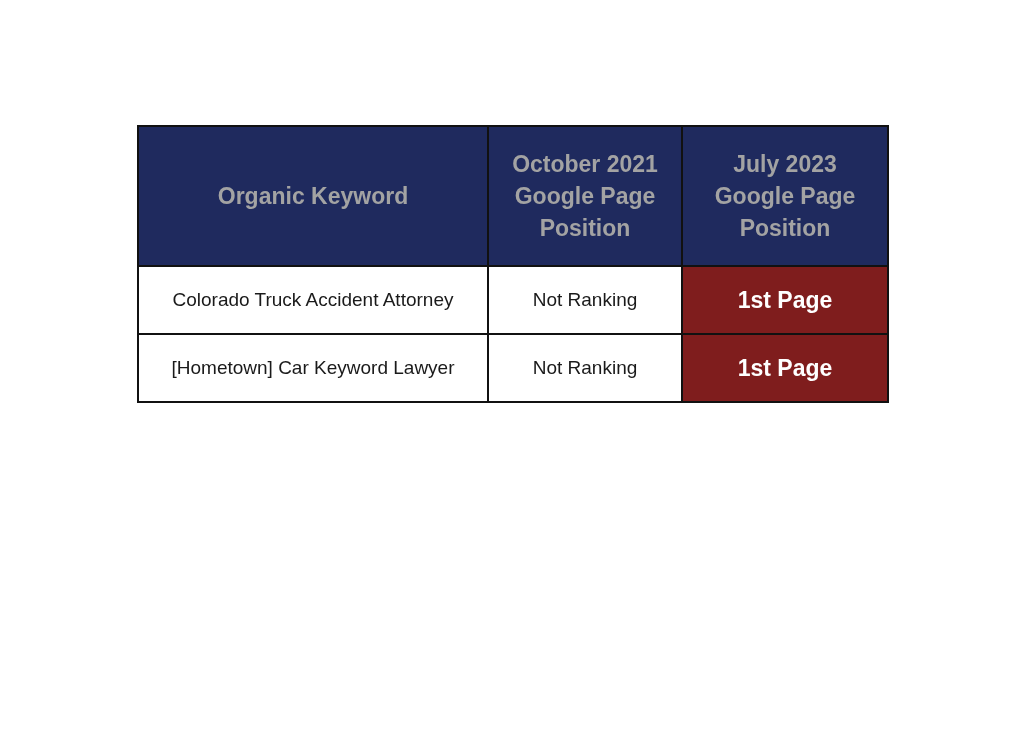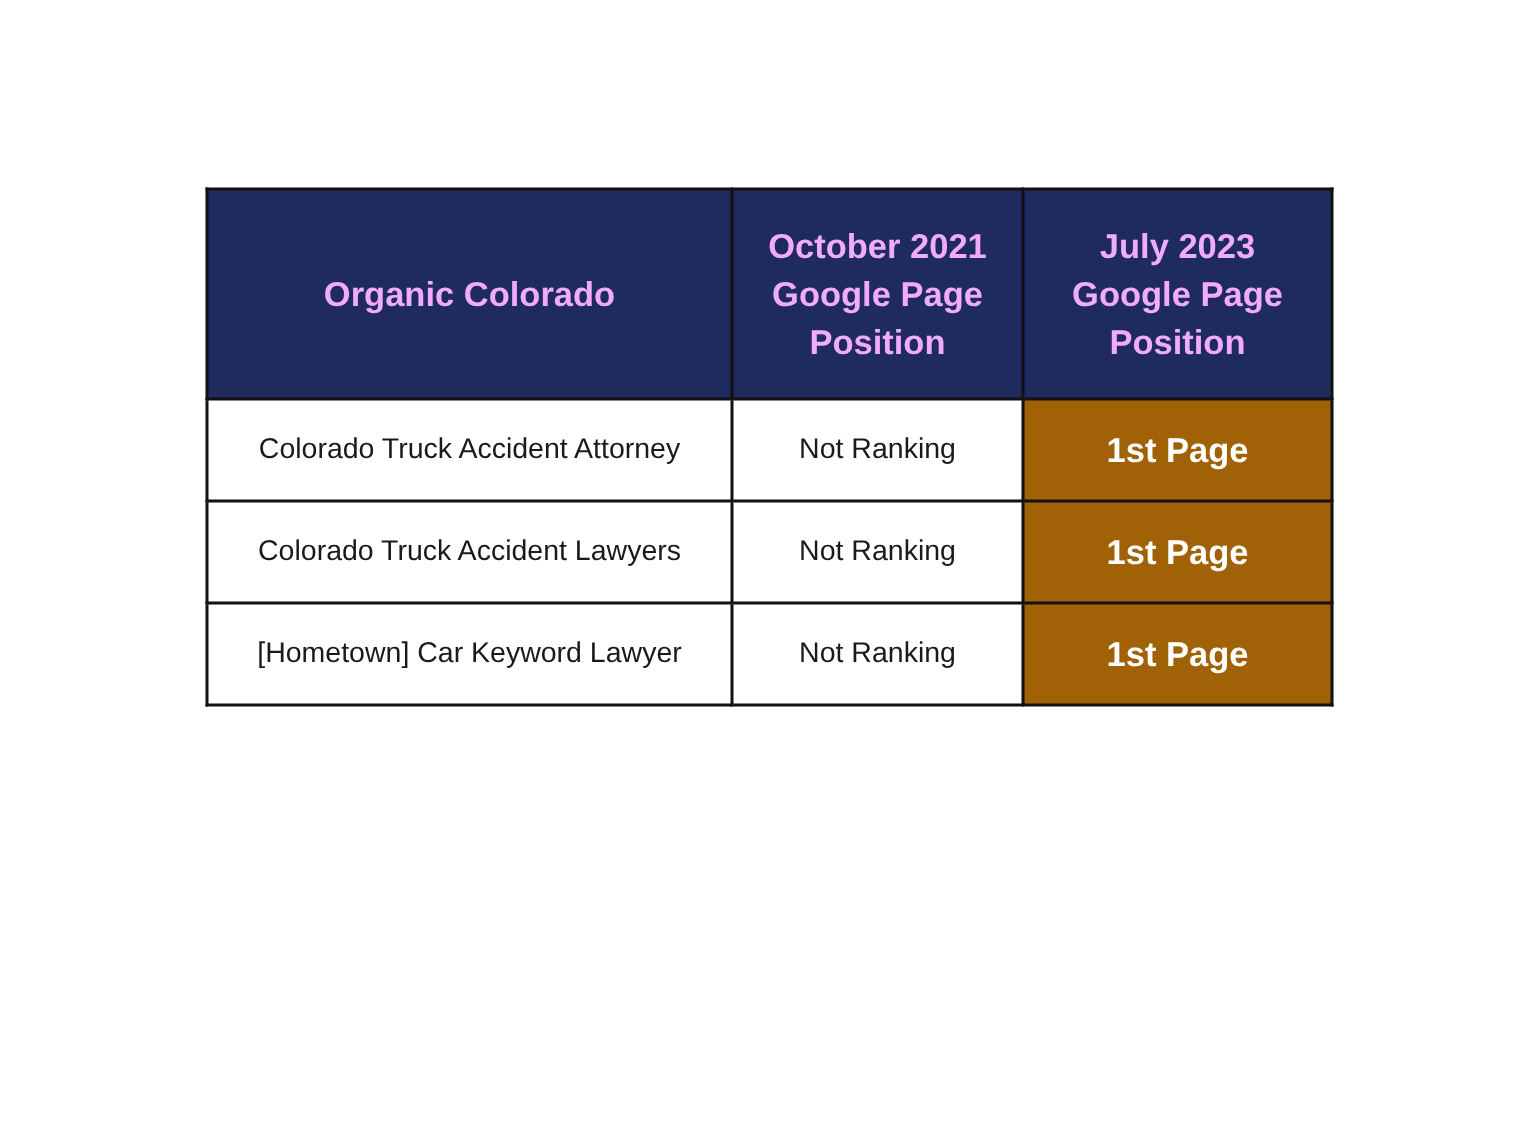--- a/index.html
+++ b/index.html
@@ -1,48 +1,43 @@
 <!DOCTYPE html>
 <html><head>
 <meta charset="utf-8">
 <style>
   html, body { margin:0; padding:0; background:#ffffff; }
   body { width:1024px; height:750px; position:relative; overflow:hidden; font-family:"Liberation Sans", "DejaVu Sans", sans-serif; }
   table.kw { position:absolute; left:137px; top:125px; width:750px; border-collapse:collapse; table-layout:fixed; }
   table.kw th, table.kw td { border:2px solid #111111; text-align:center; vertical-align:middle; padding:0 8px; }
-  table.kw th { background:#1f2a5e; color:#f0abfc; font-weight:bold; font-size:23px; line-height:32px; height:138px; }
+  table.kw th { background:#1f2a5e; color:#a3a3a3; font-weight:bold; font-size:23px; line-height:32px; height:138px; }
   table.kw td { color:#1a1a1a; font-size:19px; line-height:26px; height:66px; }
   table.kw tr.tall td { height:76px; }
-  table.kw td.good { background:#a16207; color:#ffffff; font-weight:bold; font-size:23px; }
+  table.kw td.good { background:#7f1d1d; color:#ffffff; font-weight:bold; font-size:23px; }
   col.c1 { width:350px; } col.c2 { width:194px; } col.c3 { width:206px; }
 </style>
 </head>
 <body>
 
 <table class="kw">
   <colgroup>
       <col class="c1">
       <col class="c2">
       <col class="c3">
     </colgroup>
   <thead>
     <tr>
-      <th>Organic Colorado</th>
+      <th>Organic Keyword</th>
       <th>October 2021 Google Page Position</th>
       <th>July 2023 Google Page Position</th>
     </tr>
   </thead>
   <tbody>
     <tr>
       <td>Colorado Truck Accident Attorney</td>
-      <td>Not Ranking</td>
-      <td class="good">1st Page</td>
-    </tr>
-    <tr>
-      <td>Colorado Truck Accident Lawyers</td>
       <td>Not Ranking</td>
       <td class="good">1st Page</td>
     </tr>
     <tr>
       <td>[Hometown] Car Keyword Lawyer</td>
       <td>Not Ranking</td>
       <td class="good">1st Page</td>
     </tr>
   </tbody>
 </table>

